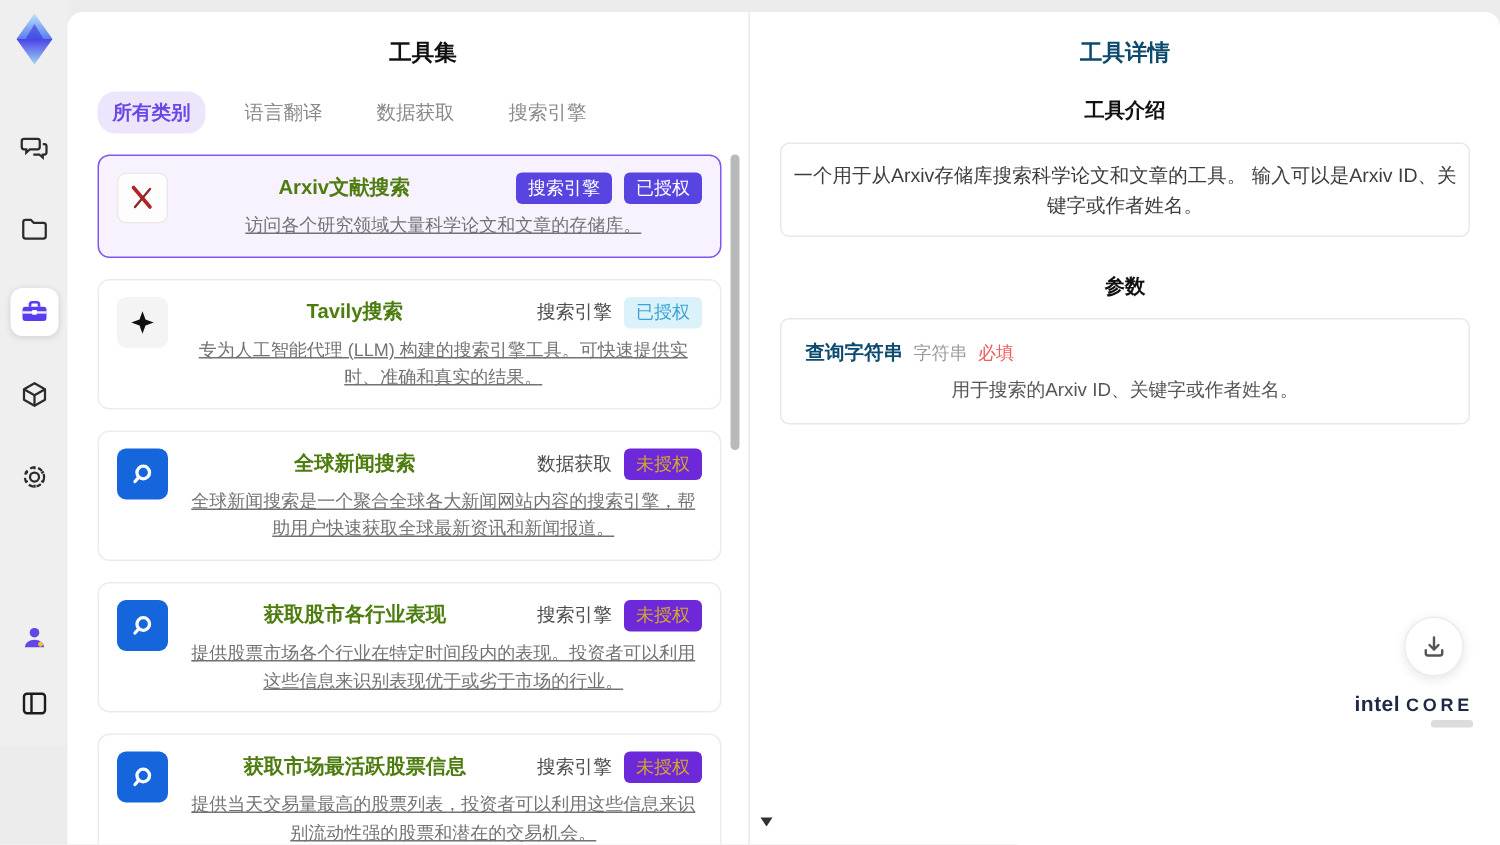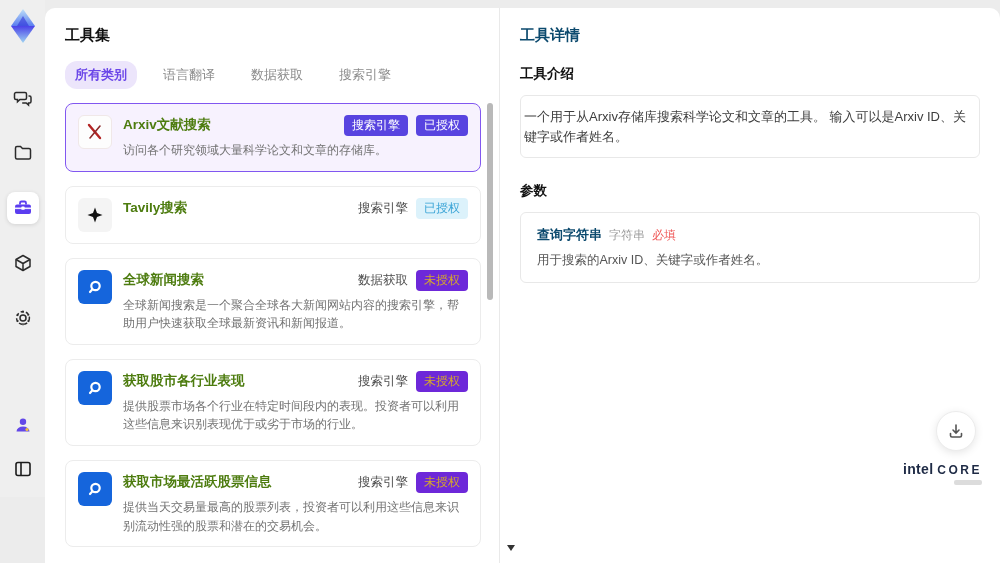--- a/index.html
+++ b/index.html
@@ -1,18 +1,18 @@
 <!DOCTYPE html>
 <html><head>
 <meta charset="utf-8">
 <style>
   * { margin:0; padding:0; box-sizing:border-box; }
   html,body { width:1000px; height:563px; overflow:hidden;
     font-family:"Liberation Sans","DejaVu Sans",sans-serif; background:#ececec; }
-  .app { width:1000px; height:497px; display:flex; position:relative; }
+  .app { width:1000px; height:497px; display:flex; position:relative;text-align:center; }
 
   
   .rail { width:45px; height:100%; background:#efefef; display:flex; flex-direction:column; align-items:center; flex-shrink:0; }
   .rail .logo { width:34px; height:36px; margin-top:8px; }
   .rail-nav { margin-top:38px; display:flex; flex-direction:column; align-items:center; gap:23px; }
   .rail-item { width:32px; height:32px; display:flex; align-items:center; justify-content:center; border-radius:8px; cursor:pointer; }
   .rail-item.active { background:#ffffff; box-shadow:0 1px 4px rgba(0,0,0,.12); }
   .rail-spacer { flex:1; }
   .rail-bottom { display:flex; flex-direction:column; align-items:center; gap:12px; margin-bottom:12px; }
 
@@ -36,21 +36,21 @@
   .tool-icon.blue  { background:#1565dc; }
   .card-body { flex:1; min-width:0; }
   .card-top { display:flex; align-items:flex-start; }
   .card-title { font-size:13.5px; font-weight:bold; color:#4d7c0f; flex:1; padding-top:1px; }
   .card-tags { display:flex; align-items:center; gap:8px; margin-left:8px; }
   .cat-text { font-size:12.5px; color:#4d4d4d; white-space:nowrap; }
   .badge { font-size:12px; padding:2px 8px; border-radius:4px; white-space:nowrap; }
   .badge-purple { background:#5844e0; color:#fff; }
   .badge-blue   { background:#dcf2fb; color:#3aa4d6; }
   .badge-yellow { background:#6d28d9; color:#d4a72c; }
-  .card-desc { font-size:12px; color:#737373; line-height:1.55; margin-top:5px; }
+  .card-desc { font-size:12px; color:#737373; line-height:1.55; margin-top:5px;text-decoration:underline; }
 
   
   .list-scrollbar { position:absolute; right:6px; top:77px; width:6px; height:460px; }
   .list-thumb { position:absolute; top:18px; width:6px; height:197px; background:#b9b9b9; border-radius:3px; }
   .scroll-arrow { position:absolute; left:462px; bottom:12px; width:0; height:0;
     border-left:4px solid transparent; border-right:4px solid transparent; border-top:6px solid #333; }
 
   
   .detail-panel { flex:1; padding:18px 20px; position:relative; }
   .section-title { font-size:13.5px; font-weight:bold; color:#111; margin-bottom:12px; }
@@ -193,20 +193,21 @@
             </svg>
           </div>
           <div class="card-body">
             <div class="card-top">
               <div class="card-title">Tavily搜索</div>
               <div class="card-tags">
                 <span class="cat-text">搜索引擎</span>
                 <span class="badge badge-blue">已授权</span>
               </div>
             </div>
+            <div class="card-desc">专为人工智能代理 (LLM) 构建的搜索引擎工具。可快速提供实时、准确和真实的结果。</div>
           </div>
         </div>
 
         <div class="card">
           <div class="tool-icon blue">
             <svg width="18" height="18" viewBox="0 0 18 18" fill="none" stroke="#fff" stroke-width="2.2" stroke-linecap="round">
               <circle cx="9.5" cy="8" r="4.2"></circle>
               <path d="M6.2 11.5 L4 14"></path>
             </svg>
           </div>

